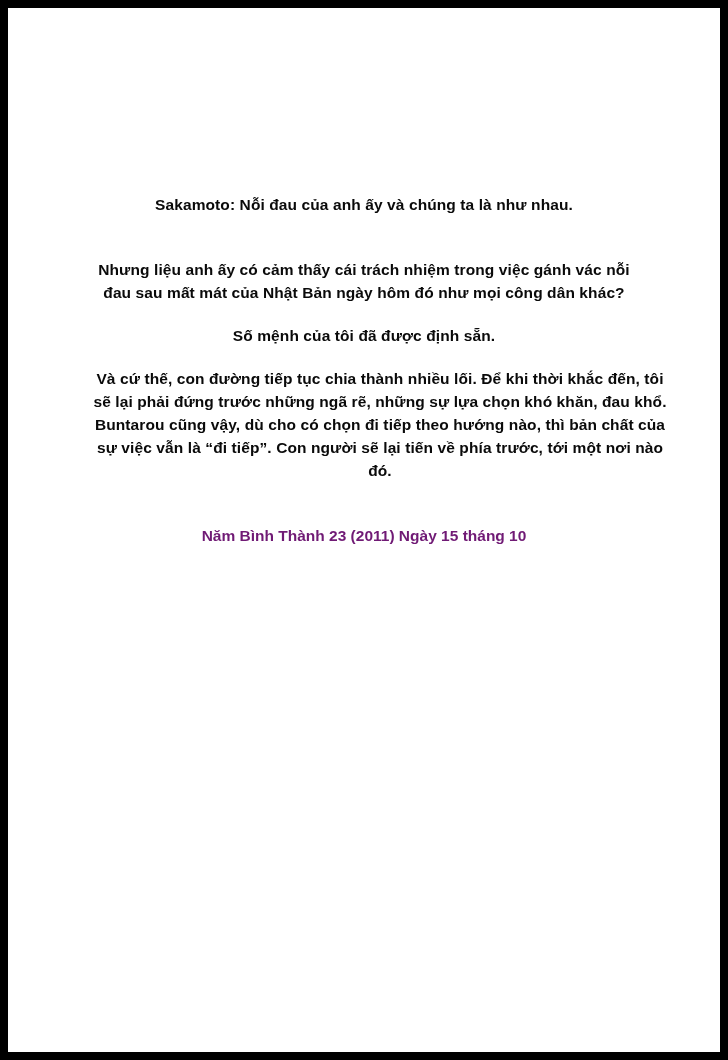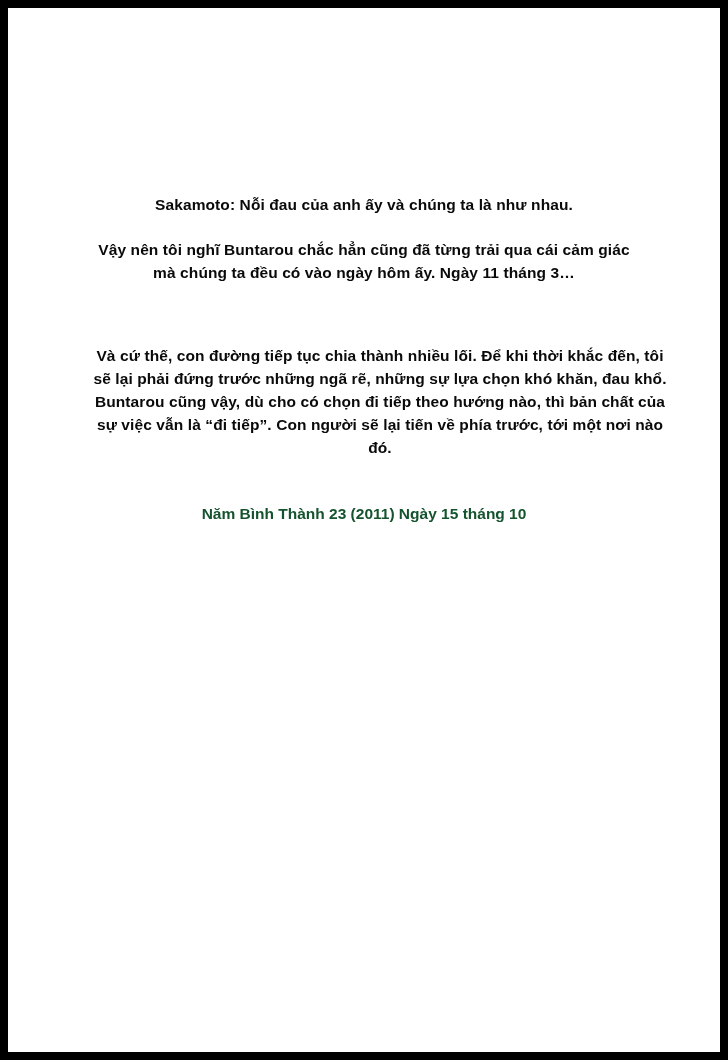--- a/index.html
+++ b/index.html
@@ -40,42 +40,43 @@
     letter-spacing: 0.1px;
   }
   .gap-lg { height: 22px; }
   .gap-md { height: 20px; }
   .para.wide { padding: 0 48px; margin-left: 32px; }
   .para.narrow { padding: 0 84px; }
   .sig {
     font-weight: bold;
     font-size: 15.5px;
     line-height: 1.5;
-    color: #14532d;
+    color: #701a75;
     text-align: center;
     padding: 0 62px;
   }
 </style>
 </head>
 <body>
 
 <div class="page">
   <div class="content">
 
     <p class="para narrow">Sakamoto: Nỗi đau của anh ấy và chúng ta là như nhau.</p>
 
     <div class="gap-lg"></div>
 
-    <p class="para narrow">Vậy nên tôi nghĩ Buntarou chắc hẳn cũng đã từng trải qua cái cảm giác mà chúng ta đều có vào ngày hôm ấy. Ngày 11 tháng 3…</p>
 
     <div class="gap-md"></div>
 
+    <p class="para narrow">Nhưng liệu anh ấy có cảm thấy cái trách nhiệm trong việc gánh vác nỗi đau sau mất mát của Nhật Bản ngày hôm đó như mọi công dân khác?</p>
 
     <div class="gap-md"></div>
 
+    <p class="para narrow">Số mệnh của tôi đã được định sẵn.</p>
 
     <div class="gap-md"></div>
 
     <p class="para wide">Và cứ thế, con đường tiếp tục chia thành nhiều lối. Để khi thời khắc đến, tôi sẽ lại phải đứng trước những ngã rẽ, những sự lựa chọn khó khăn, đau khổ. Buntarou cũng vậy, dù cho có chọn đi tiếp theo hướng nào, thì bản chất của sự việc vẫn là “đi tiếp”. Con người sẽ lại tiến về phía trước, tới một nơi nào đó.</p>
 
     <div class="gap-md"></div>
 
 
     <div class="gap-lg"></div>
 

